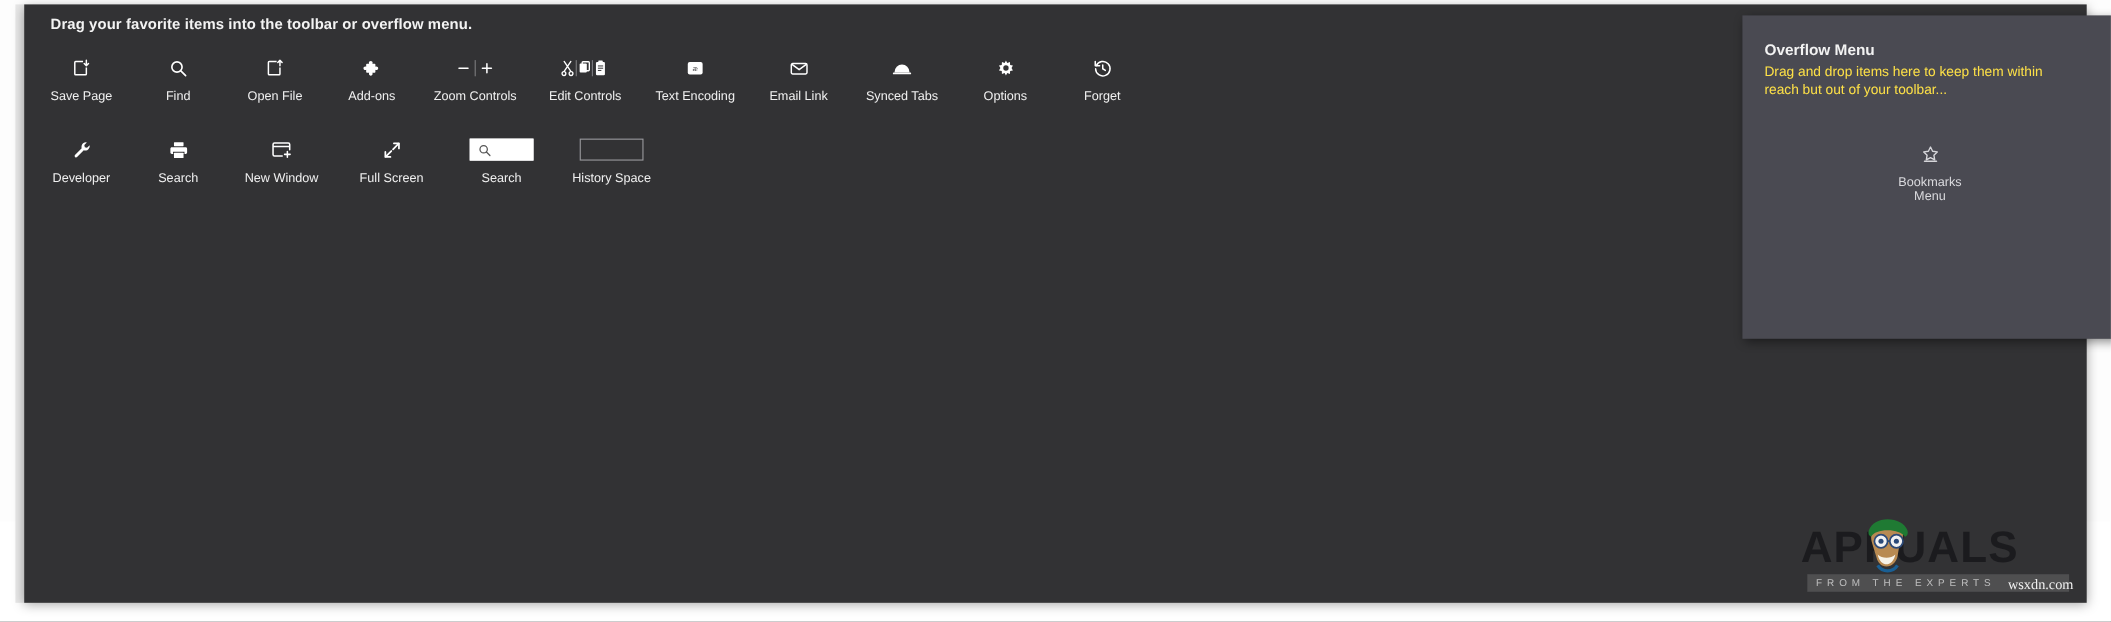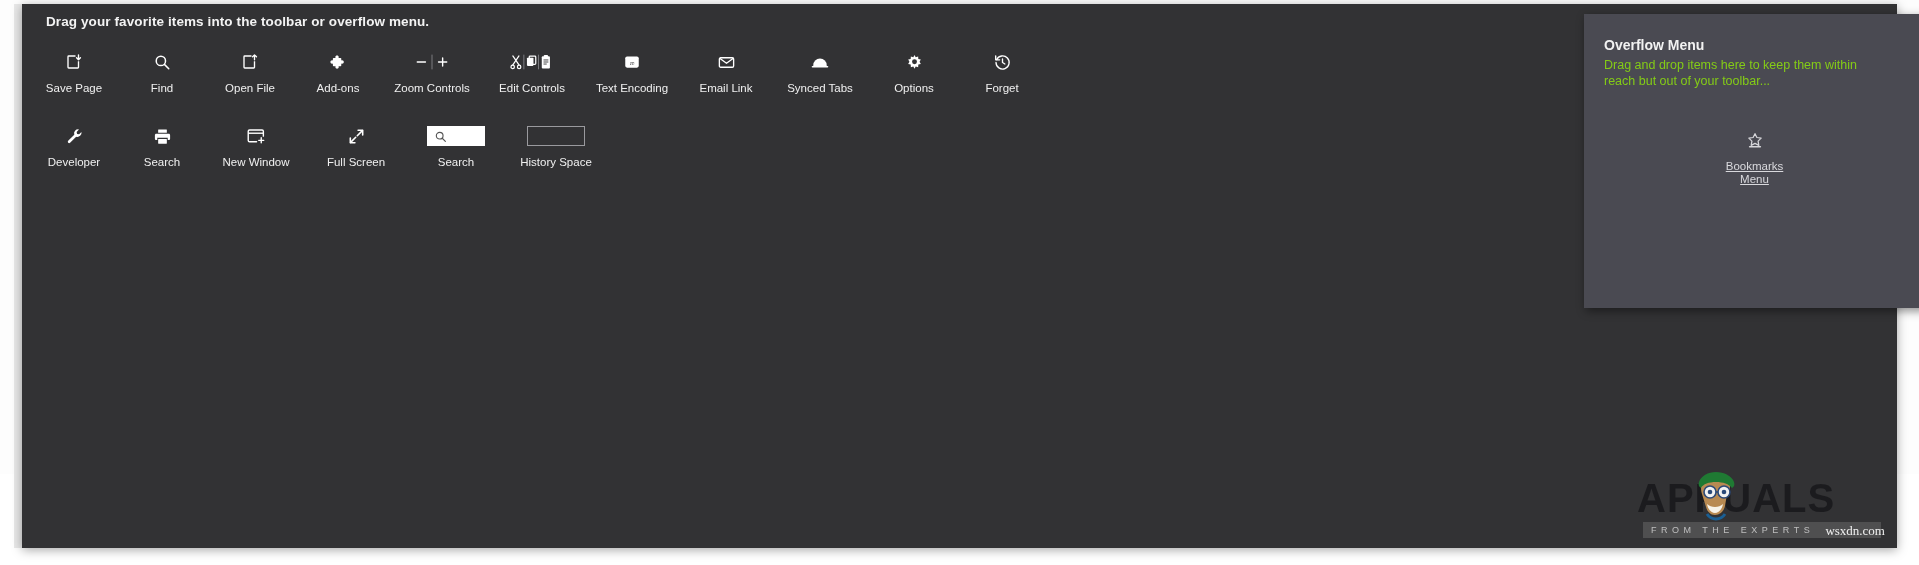--- a/index.html
+++ b/index.html
@@ -147,21 +147,21 @@
     color: #f2f2f2;
   }
 
   #overflow-desc {
     position: absolute;
     left: 20px;
     top: 43px;
     width: 262px;
     font-size: 12.5px;
     line-height: 16px;
-    color: #84cc16;
+    color: #fde047;
   }
 
   #overflow-items {
     position: absolute;
     left: 0;
     top: 115px;
     width: 341px;
     display: flex;
     justify-content: center;
   }
@@ -179,21 +179,20 @@
     justify-content:center;
     color: #d6d6da;
   }
   .of-label {
     margin-top: 7px;
     font-size: 11.5px;
     line-height: 13px;
     text-align: center;
     color: #d9d9dd;
     white-space: pre-line;
-    text-decoration: underline;
   }
 
   
   #watermark {
     position: absolute;
     right: 10px;
     bottom: 4px;
     width: 250px;
     height: 74px;
     pointer-events: none;

